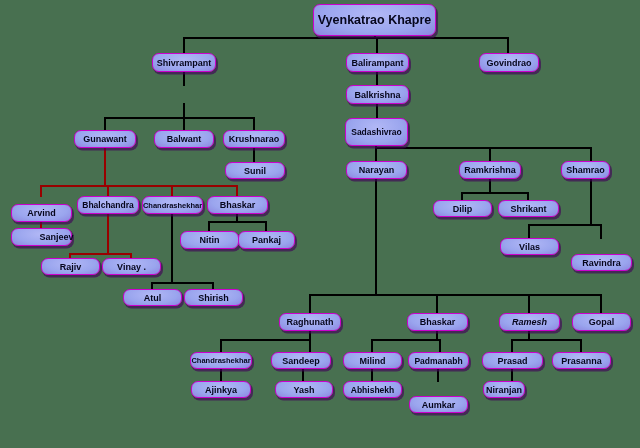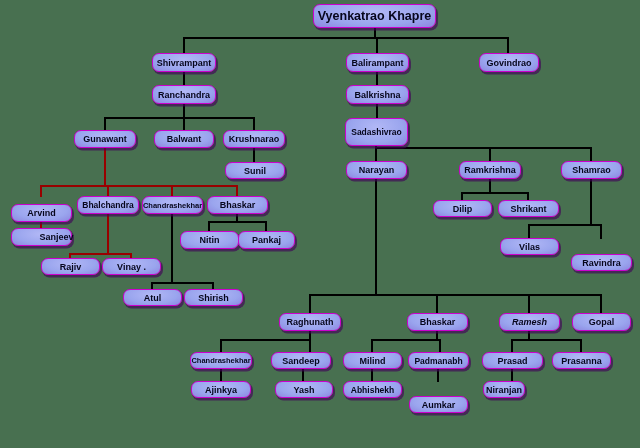--- a/index.html
+++ b/index.html
@@ -100,35 +100,32 @@
       <polyline points="41,186 41,196" fill="none" stroke="#990000" stroke-width="2" stroke-linecap="square"></polyline>
       <polyline points="108,186 108,196" fill="none" stroke="#990000" stroke-width="2" stroke-linecap="square"></polyline>
       <polyline points="172,186 172,196" fill="none" stroke="#990000" stroke-width="2" stroke-linecap="square"></polyline>
       <polyline points="237,186 237,196" fill="none" stroke="#990000" stroke-width="2" stroke-linecap="square"></polyline>
       <polyline points="41,214 41,228" fill="none" stroke="#990000" stroke-width="2" stroke-linecap="square"></polyline>
       <polyline points="108,214 108,254" fill="none" stroke="#990000" stroke-width="2" stroke-linecap="square"></polyline>
       <polyline points="70,254 131,254" fill="none" stroke="#990000" stroke-width="2" stroke-linecap="square"></polyline>
       <polyline points="70,254 70,258" fill="none" stroke="#990000" stroke-width="2" stroke-linecap="square"></polyline>
       <polyline points="131,254 131,258" fill="none" stroke="#990000" stroke-width="2" stroke-linecap="square"></polyline>
     </svg>
-<div class="node" style="left: 313px; top: 4px; width: 123px; height: 24px; font-size: 12.5px; color: rgb(6, 6, 28); border: 1.6px solid rgb(204, 0, 204); background: radial-gradient(95% 130% at 50% 32%, rgb(178, 184, 246) 0%, rgb(154, 165, 238) 45%, rgb(142, 138, 226) 70%, rgb(161, 79, 216) 100%); box-shadow: rgba(64, 4, 88, 0.65) 1.5px 2px 0px 0.5px;">
+<div class="node" style="left: 313px; top: 4px; width: 123px; height: 32px; font-size: 12.5px; color: rgb(6, 6, 28); border: 1.6px solid rgb(204, 0, 204); background: radial-gradient(95% 130% at 50% 32%, rgb(178, 184, 246) 0%, rgb(154, 165, 238) 45%, rgb(142, 138, 226) 70%, rgb(161, 79, 216) 100%); box-shadow: rgba(64, 4, 88, 0.65) 1.5px 2px 0px 0.5px;">
       <span>Vyenkatrao Khapre</span>
     </div>
     <div class="node" style="left: 152px; top: 53px; width: 64px; height: 19px; font-size: 9px; color: rgb(6, 6, 28); border: 1.6px solid rgb(204, 0, 204); background: radial-gradient(95% 130% at 50% 32%, rgb(178, 184, 246) 0%, rgb(154, 165, 238) 45%, rgb(142, 138, 226) 70%, rgb(161, 79, 216) 100%); box-shadow: rgba(64, 4, 88, 0.65) 1.5px 2px 0px 0.5px;">
       <span>Shivrampant</span>
     </div>
     <div class="node" style="left: 346px; top: 53px; width: 63px; height: 19px; font-size: 9px; color: rgb(6, 6, 28); border: 1.6px solid rgb(204, 0, 204); background: radial-gradient(95% 130% at 50% 32%, rgb(178, 184, 246) 0%, rgb(154, 165, 238) 45%, rgb(142, 138, 226) 70%, rgb(161, 79, 216) 100%); box-shadow: rgba(64, 4, 88, 0.65) 1.5px 2px 0px 0.5px;">
       <span>Balirampant</span>
     </div>
     <div class="node" style="left: 479px; top: 53px; width: 60px; height: 19px; font-size: 9px; color: rgb(6, 6, 28); border: 1.6px solid rgb(204, 0, 204); background: radial-gradient(95% 130% at 50% 32%, rgb(178, 184, 246) 0%, rgb(154, 165, 238) 45%, rgb(142, 138, 226) 70%, rgb(161, 79, 216) 100%); box-shadow: rgba(64, 4, 88, 0.65) 1.5px 2px 0px 0.5px;">
       <span>Govindrao</span>
     </div>
-    <div class="node" style="left: 152px; top: 85px; width: 64px; height: 19px; font-size: 9px; color: rgb(6, 6, 28); border: 1.6px solid rgb(204, 0, 204); background: radial-gradient(95% 130% at 50% 32%, rgb(178, 184, 246) 0%, rgb(154, 165, 238) 45%, rgb(142, 138, 226) 70%, rgb(161, 79, 216) 100%); box-shadow: rgba(64, 4, 88, 0.65) 1.5px 2px 0px 0.5px;">
-      <span>Ranchandra</span>
-    </div>
     <div class="node" style="left: 346px; top: 85px; width: 63px; height: 19px; font-size: 9px; color: rgb(6, 6, 28); border: 1.6px solid rgb(204, 0, 204); background: radial-gradient(95% 130% at 50% 32%, rgb(178, 184, 246) 0%, rgb(154, 165, 238) 45%, rgb(142, 138, 226) 70%, rgb(161, 79, 216) 100%); box-shadow: rgba(64, 4, 88, 0.65) 1.5px 2px 0px 0.5px;">
       <span>Balkrishna</span>
     </div>
     <div class="node" style="left: 345px; top: 118px; width: 63px; height: 28px; font-size: 8.5px; color: rgb(6, 6, 28); border: 1.6px solid rgb(204, 0, 204); background: radial-gradient(95% 130% at 50% 32%, rgb(178, 184, 246) 0%, rgb(154, 165, 238) 45%, rgb(142, 138, 226) 70%, rgb(161, 79, 216) 100%); box-shadow: rgba(64, 4, 88, 0.65) 1.5px 2px 0px 0.5px;">
       <span>Sadashivrao</span>
     </div>
     <div class="node" style="left: 74px; top: 130px; width: 62px; height: 18px; font-size: 9px; color: rgb(6, 6, 28); border: 1.6px solid rgb(204, 0, 204); background: radial-gradient(95% 130% at 50% 32%, rgb(178, 184, 246) 0%, rgb(154, 165, 238) 45%, rgb(142, 138, 226) 70%, rgb(161, 79, 216) 100%); box-shadow: rgba(64, 4, 88, 0.65) 1.5px 2px 0px 0.5px;">
       <span>Gunawant</span>
     </div>
     <div class="node" style="left: 154px; top: 130px; width: 60px; height: 18px; font-size: 9px; color: rgb(6, 6, 28); border: 1.6px solid rgb(204, 0, 204); background: radial-gradient(95% 130% at 50% 32%, rgb(178, 184, 246) 0%, rgb(154, 165, 238) 45%, rgb(142, 138, 226) 70%, rgb(161, 79, 216) 100%); box-shadow: rgba(64, 4, 88, 0.65) 1.5px 2px 0px 0.5px;">
@@ -139,21 +136,21 @@
     </div>
     <div class="node" style="left: 225px; top: 162px; width: 60px; height: 17px; font-size: 9px; color: rgb(6, 6, 28); border: 1.6px solid rgb(204, 0, 204); background: radial-gradient(95% 130% at 50% 32%, rgb(178, 184, 246) 0%, rgb(154, 165, 238) 45%, rgb(142, 138, 226) 70%, rgb(161, 79, 216) 100%); box-shadow: rgba(64, 4, 88, 0.65) 1.5px 2px 0px 0.5px;">
       <span>Sunil</span>
     </div>
     <div class="node" style="left: 346px; top: 161px; width: 61px; height: 18px; font-size: 9px; color: rgb(6, 6, 28); border: 1.6px solid rgb(204, 0, 204); background: radial-gradient(95% 130% at 50% 32%, rgb(178, 184, 246) 0%, rgb(154, 165, 238) 45%, rgb(142, 138, 226) 70%, rgb(161, 79, 216) 100%); box-shadow: rgba(64, 4, 88, 0.65) 1.5px 2px 0px 0.5px; text-align: right;">
       <span>Narayan</span>
     </div>
     <div class="node" style="left: 459px; top: 161px; width: 62px; height: 18px; font-size: 9px; color: rgb(6, 6, 28); border: 1.6px solid rgb(204, 0, 204); background: radial-gradient(95% 130% at 50% 32%, rgb(178, 184, 246) 0%, rgb(154, 165, 238) 45%, rgb(142, 138, 226) 70%, rgb(161, 79, 216) 100%); box-shadow: rgba(64, 4, 88, 0.65) 1.5px 2px 0px 0.5px;">
       <span>Ramkrishna</span>
     </div>
-    <div class="node" style="left: 561px; top: 161px; width: 61px; height: 18px; font-size: 9px; color: rgb(6, 6, 28); border: 1.6px solid rgb(204, 0, 204); background: radial-gradient(95% 130% at 50% 32%, rgb(178, 184, 246) 0%, rgb(154, 165, 238) 45%, rgb(142, 138, 226) 70%, rgb(161, 79, 216) 100%); box-shadow: rgba(64, 4, 88, 0.65) 1.5px 2px 0px 0.5px;">
+    <div class="node" style="left: 561px; top: 161px; width: 49px; height: 18px; font-size: 9px; color: rgb(6, 6, 28); border: 1.6px solid rgb(204, 0, 204); background: radial-gradient(95% 130% at 50% 32%, rgb(178, 184, 246) 0%, rgb(154, 165, 238) 45%, rgb(142, 138, 226) 70%, rgb(161, 79, 216) 100%); box-shadow: rgba(64, 4, 88, 0.65) 1.5px 2px 0px 0.5px;">
       <span>Shamrao</span>
     </div>
     <div class="node" style="left: 11px; top: 196px; width: 61px; height: 18px; font-size: 9px; color: rgb(6, 6, 28); border: 1.6px solid rgb(204, 0, 204); background: radial-gradient(95% 130% at 50% 32%, rgb(178, 184, 246) 0%, rgb(154, 165, 238) 45%, rgb(142, 138, 226) 70%, rgb(161, 79, 216) 100%); box-shadow: rgba(64, 4, 88, 0.65) 1.5px 2px 0px 0.5px; margin-top: 8px;">
       <span>Arvind</span>
     </div>
     <div class="node" style="left: 77px; top: 196px; width: 62px; height: 18px; font-size: 8.5px; color: rgb(6, 6, 28); border: 1.6px solid rgb(204, 0, 204); background: radial-gradient(95% 130% at 50% 32%, rgb(178, 184, 246) 0%, rgb(154, 165, 238) 45%, rgb(142, 138, 226) 70%, rgb(161, 79, 216) 100%); box-shadow: rgba(64, 4, 88, 0.65) 1.5px 2px 0px 0.5px;">
       <span>Bhalchandra</span>
     </div>
     <div class="node" style="left: 142px; top: 196px; width: 61px; height: 18px; font-size: 7.5px; color: rgb(6, 6, 28); border: 1.6px solid rgb(204, 0, 204); background: radial-gradient(95% 130% at 50% 32%, rgb(178, 184, 246) 0%, rgb(154, 165, 238) 45%, rgb(142, 138, 226) 70%, rgb(161, 79, 216) 100%); box-shadow: rgba(64, 4, 88, 0.65) 1.5px 2px 0px 0.5px;">
       <span>Chandrashekhar</span>

